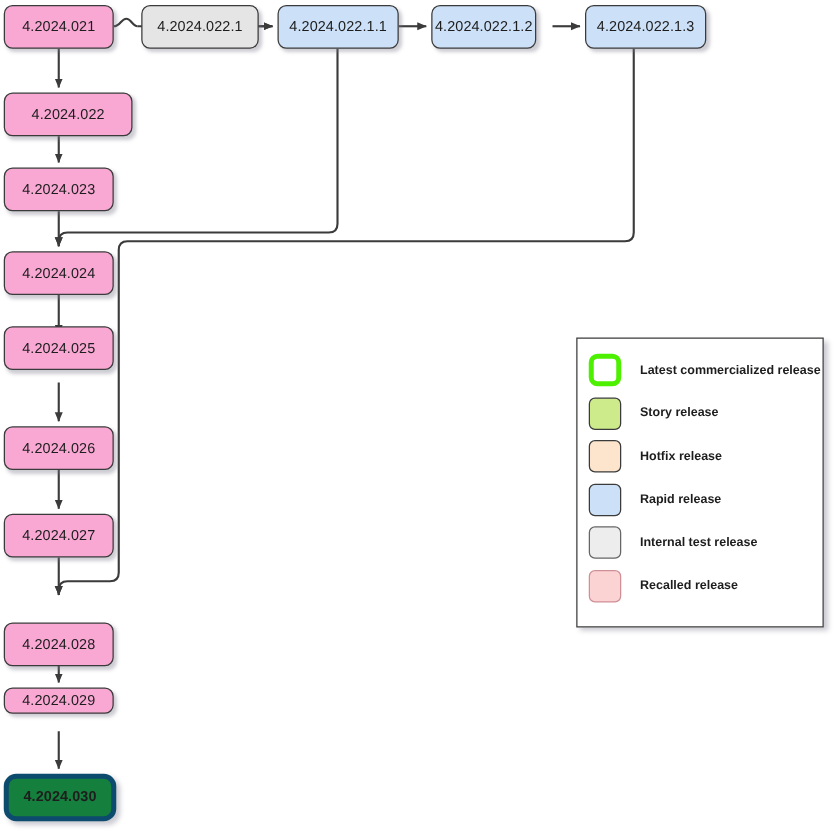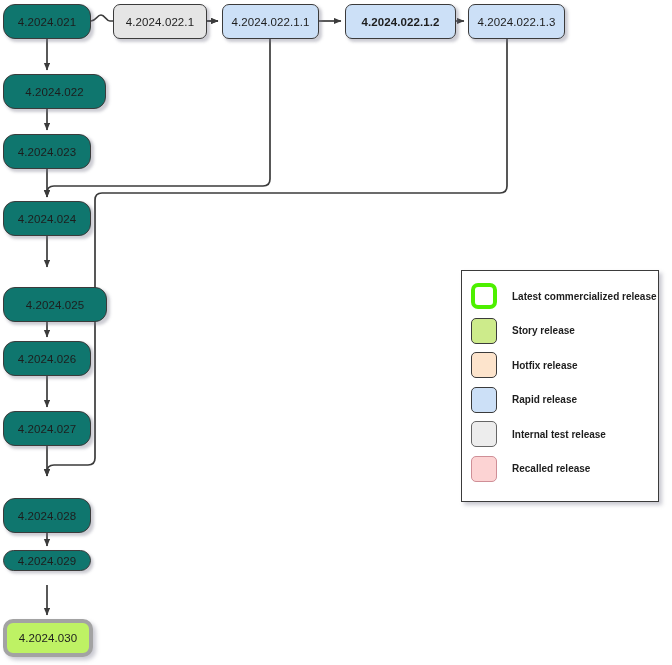--- a/index.html
+++ b/index.html
@@ -19,28 +19,29 @@
     border:1.6px solid #3b3b3b;
     border-radius:7px;
     display:flex;align-items:center;justify-content:center;
     font-size:11.5px;
     color:#1d1d1d;
     letter-spacing:.1px;
     box-shadow:2.5px 2.5px 3px rgba(120,120,140,.38);
     white-space:nowrap;
     z-index:3;
   }
-  .node.story{background:#0f766e;border-radius:12px;}
+  .node.story{background:#f9a8d4;}
   .node.hotfix{background:#e5e5e5;}
   .node.rapid{background:#cce0f7;}
   .node.latest{
-    background:#bef264;
-    border:4px solid #a3a3a3;
+    background:#15803d;
+    border:4px solid #0c4a6e;
     border-radius:10px;
     box-shadow:3px 3px 4px rgba(120,120,140,.40);
+    font-weight:bold;
   }
 
   
   #legend{
     position:absolute;
     left:461px;top:270px;width:198px;height:232px;
     box-sizing:border-box;
     background:#ffffff;
     border:1.6px solid #3b3b3b;
     box-shadow:3px 3px 4px rgba(120,120,140,.40);
@@ -109,36 +110,36 @@
   <div id="nodes">
       <div class="node story" style="left: 3px; top: 4px; width: 88px; height: 35px;">
         <span>4.2024.021</span>
       </div>
       <div class="node hotfix" style="left: 113px; top: 4px; width: 94px; height: 35px;">
         <span>4.2024.022.1</span>
       </div>
       <div class="node rapid" style="left: 222px; top: 4px; width: 97px; height: 35px;">
         <span>4.2024.022.1.1</span>
       </div>
-      <div class="node rapid" style="left: 345px; top: 4px; width: 111px; height: 35px; font-weight: bold;">
+      <div class="node rapid" style="left: 345px; top: 4px; width: 84px; height: 35px;">
         <span>4.2024.022.1.2</span>
       </div>
       <div class="node rapid" style="left: 468px; top: 4px; width: 97px; height: 35px;">
         <span>4.2024.022.1.3</span>
       </div>
       <div class="node story" style="left: 3px; top: 74px; width: 103px; height: 35px;">
         <span>4.2024.022</span>
       </div>
       <div class="node story" style="left: 3px; top: 134px; width: 88px; height: 35px;">
         <span>4.2024.023</span>
       </div>
       <div class="node story" style="left: 3px; top: 201px; width: 88px; height: 35px;">
         <span>4.2024.024</span>
       </div>
-      <div class="node story" style="left: 3px; top: 287px; width: 104px; height: 35px;">
+      <div class="node story" style="left: 3px; top: 261px; width: 88px; height: 35px;">
         <span>4.2024.025</span>
       </div>
       <div class="node story" style="left: 3px; top: 341px; width: 88px; height: 35px;">
         <span>4.2024.026</span>
       </div>
       <div class="node story" style="left: 3px; top: 411px; width: 88px; height: 35px;">
         <span>4.2024.027</span>
       </div>
       <div class="node story" style="left: 3px; top: 498px; width: 88px; height: 35px;">
         <span>4.2024.028</span>

